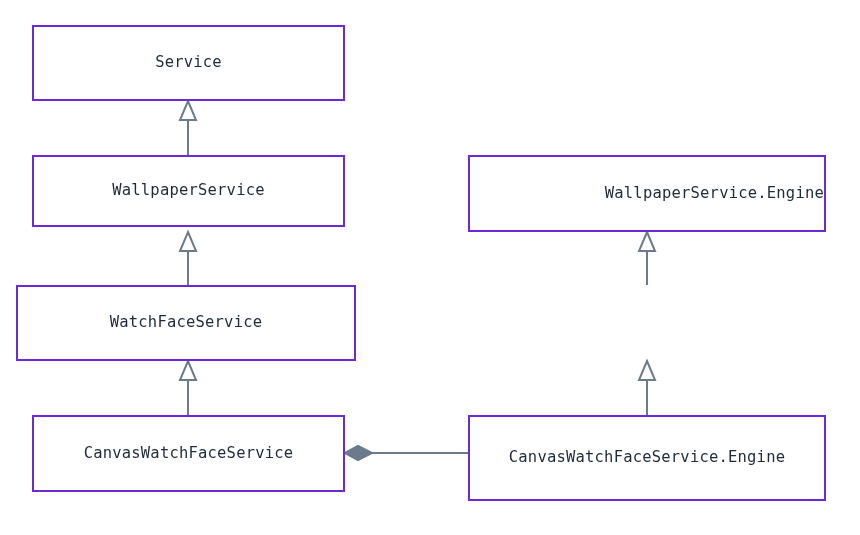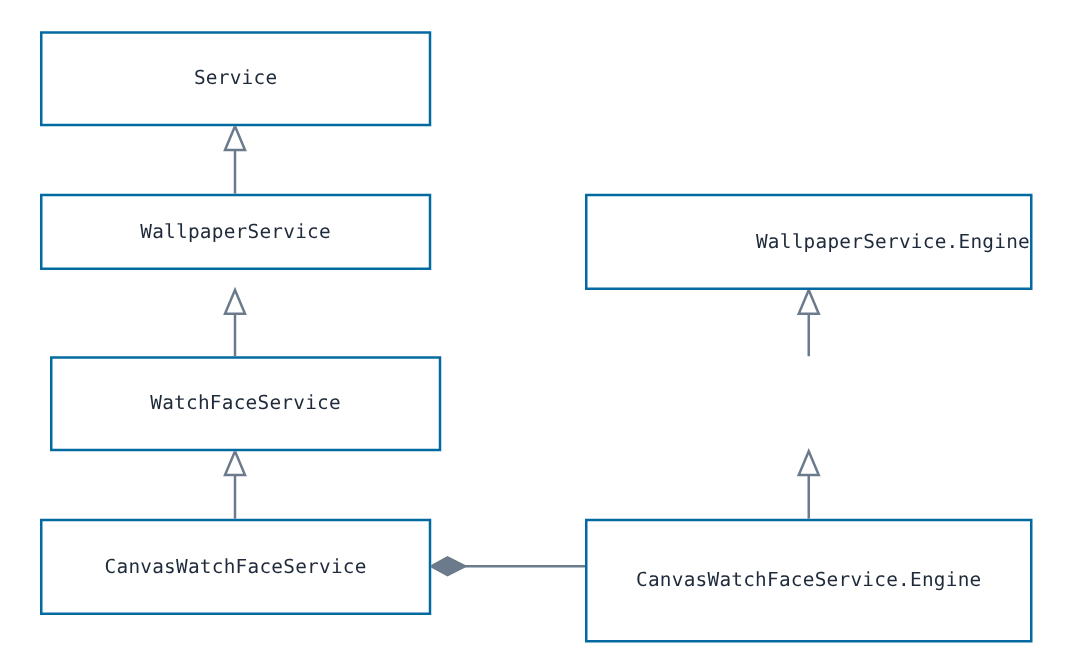--- a/index.html
+++ b/index.html
@@ -15,21 +15,21 @@
     position: relative;
     width: 860px;
     height: 535px;
     background: #ffffff;
     overflow: hidden;
   }
   .uml-class-box {
     position: absolute;
     box-sizing: border-box;
     background: #ffffff;
-    border: 2px solid #0369a1;
+    border: 2px solid #6d28d9;
     display: flex;
     align-items: center;
     justify-content: center;
   }
   .uml-class-name {
     font-family: "DejaVu Sans Mono", "Liberation Mono", monospace;
     font-size: 15.5px;
     letter-spacing: 0.2px;
     color: #1f2a3a;
     white-space: nowrap;
@@ -97,34 +97,34 @@
     <g>
       <line class="conn-line" x1="372" y1="453" x2="468" y2="453"></line>
       <polygon class="composition-diamond" points="345,453 358,446 372,453 358,460"></polygon>
     </g>
   </svg>
 
   <div class="uml-class-box" style="left:32px; top:25px; width:313px; height:76px;">
     <span class="uml-class-name">Service</span>
   </div>
 
-  <div class="uml-class-box" style="left:32px; top:155px; width:313px; height:61px;align-items:center;">
+  <div class="uml-class-box" style="left:32px; top:155px; width:313px; height:72px;align-items:center;">
     <span class="uml-class-name">WallpaperService</span>
   </div>
 
-  <div class="uml-class-box" style="left:40px; top:285px; width:313px; height:76px;">
+  <div class="uml-class-box" style="left:16px; top:285px; width:340px; height:76px;">
     <span class="uml-class-name">WatchFaceService</span>
   </div>
 
   <div class="uml-class-box" style="left:32px; top:415px; width:313px; height:77px;">
     <span class="uml-class-name">CanvasWatchFaceService</span>
   </div>
 
   <div class="uml-class-box" style="left:468px; top:155px; width:358px; height:77px;justify-content:flex-end;">
     <span class="uml-class-name">WallpaperService.Engine</span>
   </div>
 
 
-  <div class="uml-class-box" style="left:468px; top:415px; width:358px; height:99px;">
+  <div class="uml-class-box" style="left:468px; top:415px; width:358px; height:86px;">
     <span class="uml-class-name">CanvasWatchFaceService.Engine</span>
   </div>
 
 </div>
 
 </body></html>

